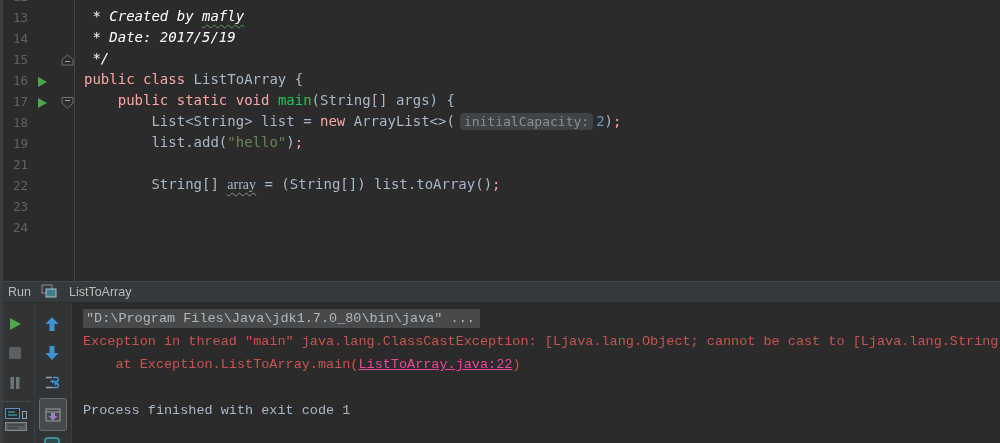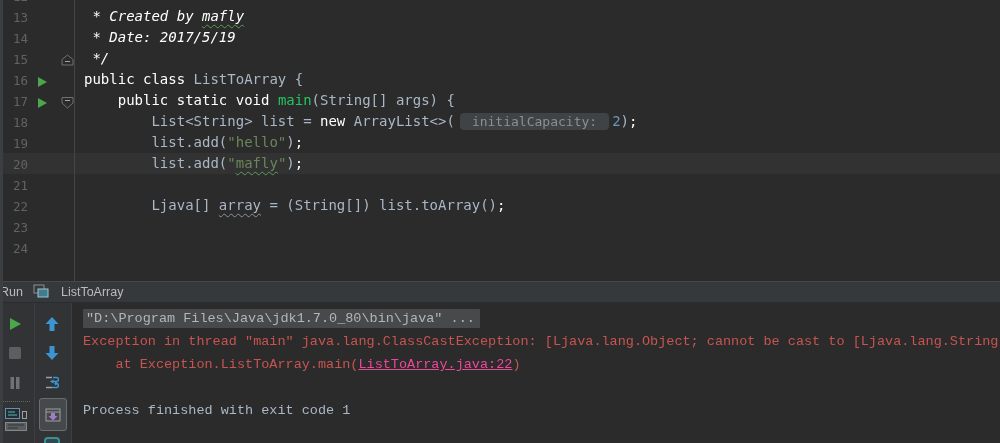--- a/index.html
+++ b/index.html
@@ -12,32 +12,32 @@
   .gutter-sep { position:absolute; left:74px; top:0; bottom:0; width:1px; background:#43474a; z-index:1; }
   .lines { position:absolute; left:0; right:0; top:-15px; }
   .row { position:relative; height:21px; display:flex; align-items:center; white-space:pre; font-size:14px; line-height:21px; }
   .row.current { background:#323232; }
   .gutter { position:relative; width:84px; height:100%; flex-shrink:0; z-index:2; }
   .lnum { position:absolute; left:0; top:1px; width:28px; height:21px; line-height:21px; text-align:right; color:#606366; font-size:12.5px; }
   .run-mark { position:absolute; left:36px; top:4px; width:12px; height:12px; cursor:pointer; }
   .fold { position:absolute; left:61px; top:4px; width:13px; height:13px; cursor:pointer; }
   .code { flex:1; }
   .tk-comment { color:#ffffff; font-style:italic; }
-  .tk-kw { color:#ffffff; }
+  .tk-kw { color:#fca5a5; }
   .tk-method { color:#22c55e; }
   .tk-plain { color:#a9b7c6; }
   .tk-str { color:#6a8759; }
   .tk-num { color:#6897bb; }
-  .tk-hint { color:#8c9092; background:#3f4345; border-radius:4px; padding:1px 12px; margin:0 3px 0 5px; font-size:13px; }
+  .tk-hint { color:#8c9092; background:#3f4345; border-radius:4px; padding:1px 4px; margin:0 3px 0 5px; font-size:13px; }
   .wave-green { text-decoration:underline wavy #5c9a5c 1px; text-underline-offset:3px; }
-  .wave-gray  { text-decoration:underline wavy #8e9294 1px; text-underline-offset:3px; }
+  .wave-gray  { text-decoration:underline wavy #8e9294 1px; text-underline-offset:3px;font-family:Liberation Serif, serif; }
 
   
   .run-header { height:22px; background:#36393b; border-top:1px solid #46494b; border-bottom:1px solid #2a2d2e;
-                display:flex; align-items:center; 
+                display:flex; align-items:center; padding-left:8px;
                 font-family:"Liberation Sans", sans-serif; font-size:12.5px; color:#bbbbbb; }
   .run-title { margin-right:10px; }
   .run-tab { display:flex; align-items:center; gap:12px; cursor:pointer; color:#bbbbbb; }
 
   
   .run-body { position:relative; height:140px; display:flex; background:#2b2b2b; overflow:hidden; }
   .toolbar { position:relative; width:72px; flex-shrink:0; background:#313335; border-right:1px solid #3c3f41; }
   .toolbar::before { content:""; position:absolute; left:34px; top:0; bottom:0; width:1px; background:#3c3f41; }
   .tbtn { position:absolute; width:24px; height:24px; display:flex; align-items:center; justify-content:center; cursor:pointer; }
   .tsep { position:absolute; left:3px; top:98px; width:27px; border-top:1px dotted #606568; }
@@ -71,23 +71,22 @@
                 <polygon points="2,1 11,6 2,11" fill="#4ca64c"></polygon>
               </svg></div></div><div class="code"><span class="tk-kw">public class </span><span class="tk-plain">ListToArray {</span></div></div>
         <div class="row"><div class="gutter"><div class="lnum">17</div><div class="run-mark"><svg width="12" height="12" viewBox="0 0 12 12">
                 <polygon points="2,1 11,6 2,11" fill="#4ca64c"></polygon>
               </svg></div><div class="fold"><svg width="13" height="13" viewBox="0 0 13 13">
                 <path d="M1 1.5 H12 V7 L6.5 12 L1 7 Z" fill="#2b2b2b" stroke="#6e7173"></path>
                 <path d="M4 4.5 h5" stroke="#a0a4a6"></path>
               </svg></div></div><div class="code"><span class="tk-plain">    </span><span class="tk-kw">public static void </span><span class="tk-method">main</span><span class="tk-plain">(String[] args) {</span></div></div>
         <div class="row"><div class="gutter"><div class="lnum">18</div></div><div class="code"><span class="tk-plain">        List&lt;String&gt; list = </span><span class="tk-kw">new </span><span class="tk-plain">ArrayList&lt;&gt;(</span><span class="tk-hint">initialCapacity:</span><span class="tk-num">2</span><span class="tk-plain">)</span><span class="tk-kw">;</span></div></div>
         <div class="row"><div class="gutter"><div class="lnum">19</div></div><div class="code"><span class="tk-plain">        list.add(</span><span class="tk-str">"hello"</span><span class="tk-plain">)</span><span class="tk-kw">;</span></div></div>
-        <div class="row current"><div class="gutter"><div class="lnum">20</div></div><div class="code"><span class="tk-plain">        list.add(</span><span class="tk-str">"</span><span class="tk-str wave-green">mafly</span><span class="tk-str">"</span><span class="tk-plain">)</span><span class="tk-kw">;</span></div></div>
         <div class="row"><div class="gutter"><div class="lnum">21</div></div><div class="code"></div></div>
-        <div class="row"><div class="gutter"><div class="lnum">22</div></div><div class="code"><span class="tk-plain">        Ljava[] </span><span class="tk-plain wave-gray">array</span><span class="tk-plain"> = (String[]) list.toArray()</span><span class="tk-kw">;</span></div></div>
+        <div class="row"><div class="gutter"><div class="lnum">22</div></div><div class="code"><span class="tk-plain">        String[] </span><span class="tk-plain wave-gray">array</span><span class="tk-plain"> = (String[]) list.toArray()</span><span class="tk-kw">;</span></div></div>
         <div class="row"><div class="gutter"><div class="lnum">23</div></div><div class="code"></div></div>
         <div class="row"><div class="gutter"><div class="lnum">24</div></div><div class="code"></div></div>
       </div>
   </div>
 
   <div class="run-header">
     <span class="run-title">Run</span>
     <span class="run-tab">
       <span>
         <svg width="16" height="14" viewBox="0 0 16 14">

